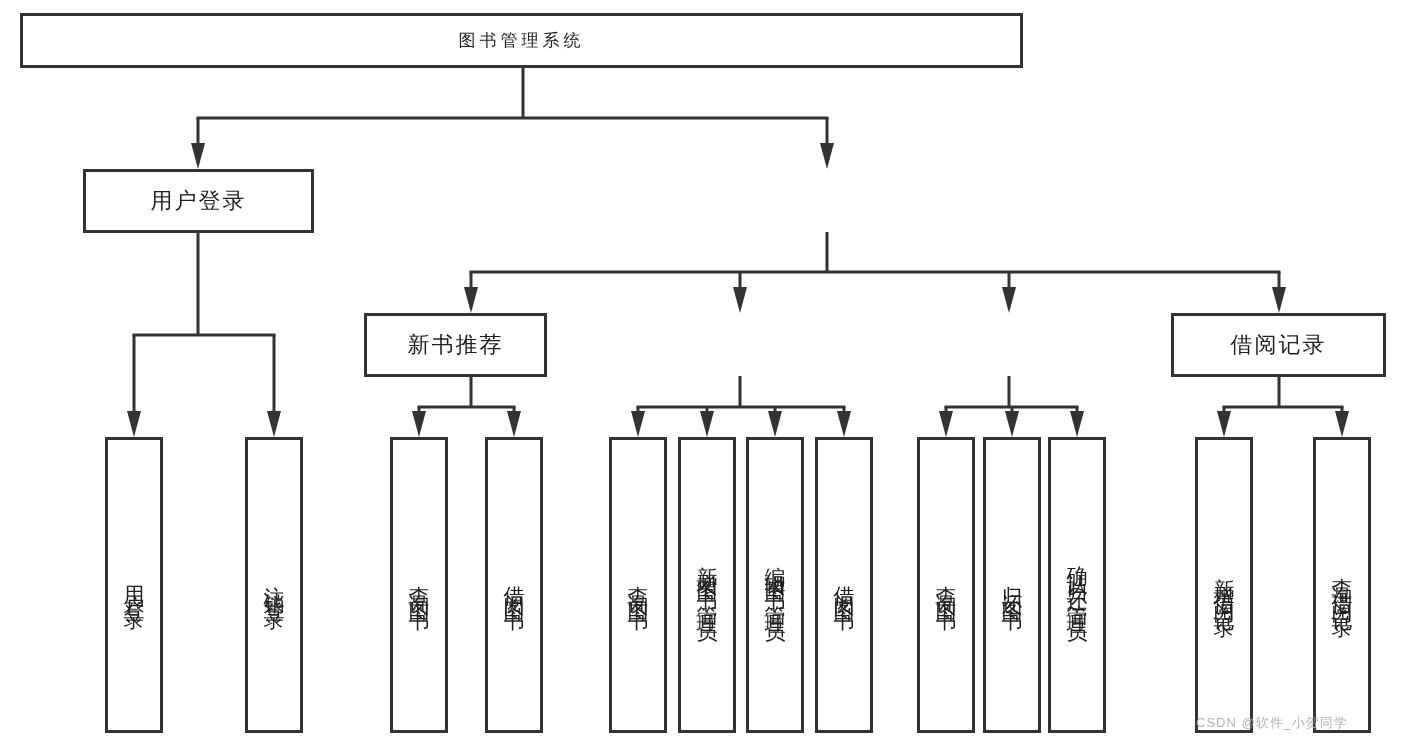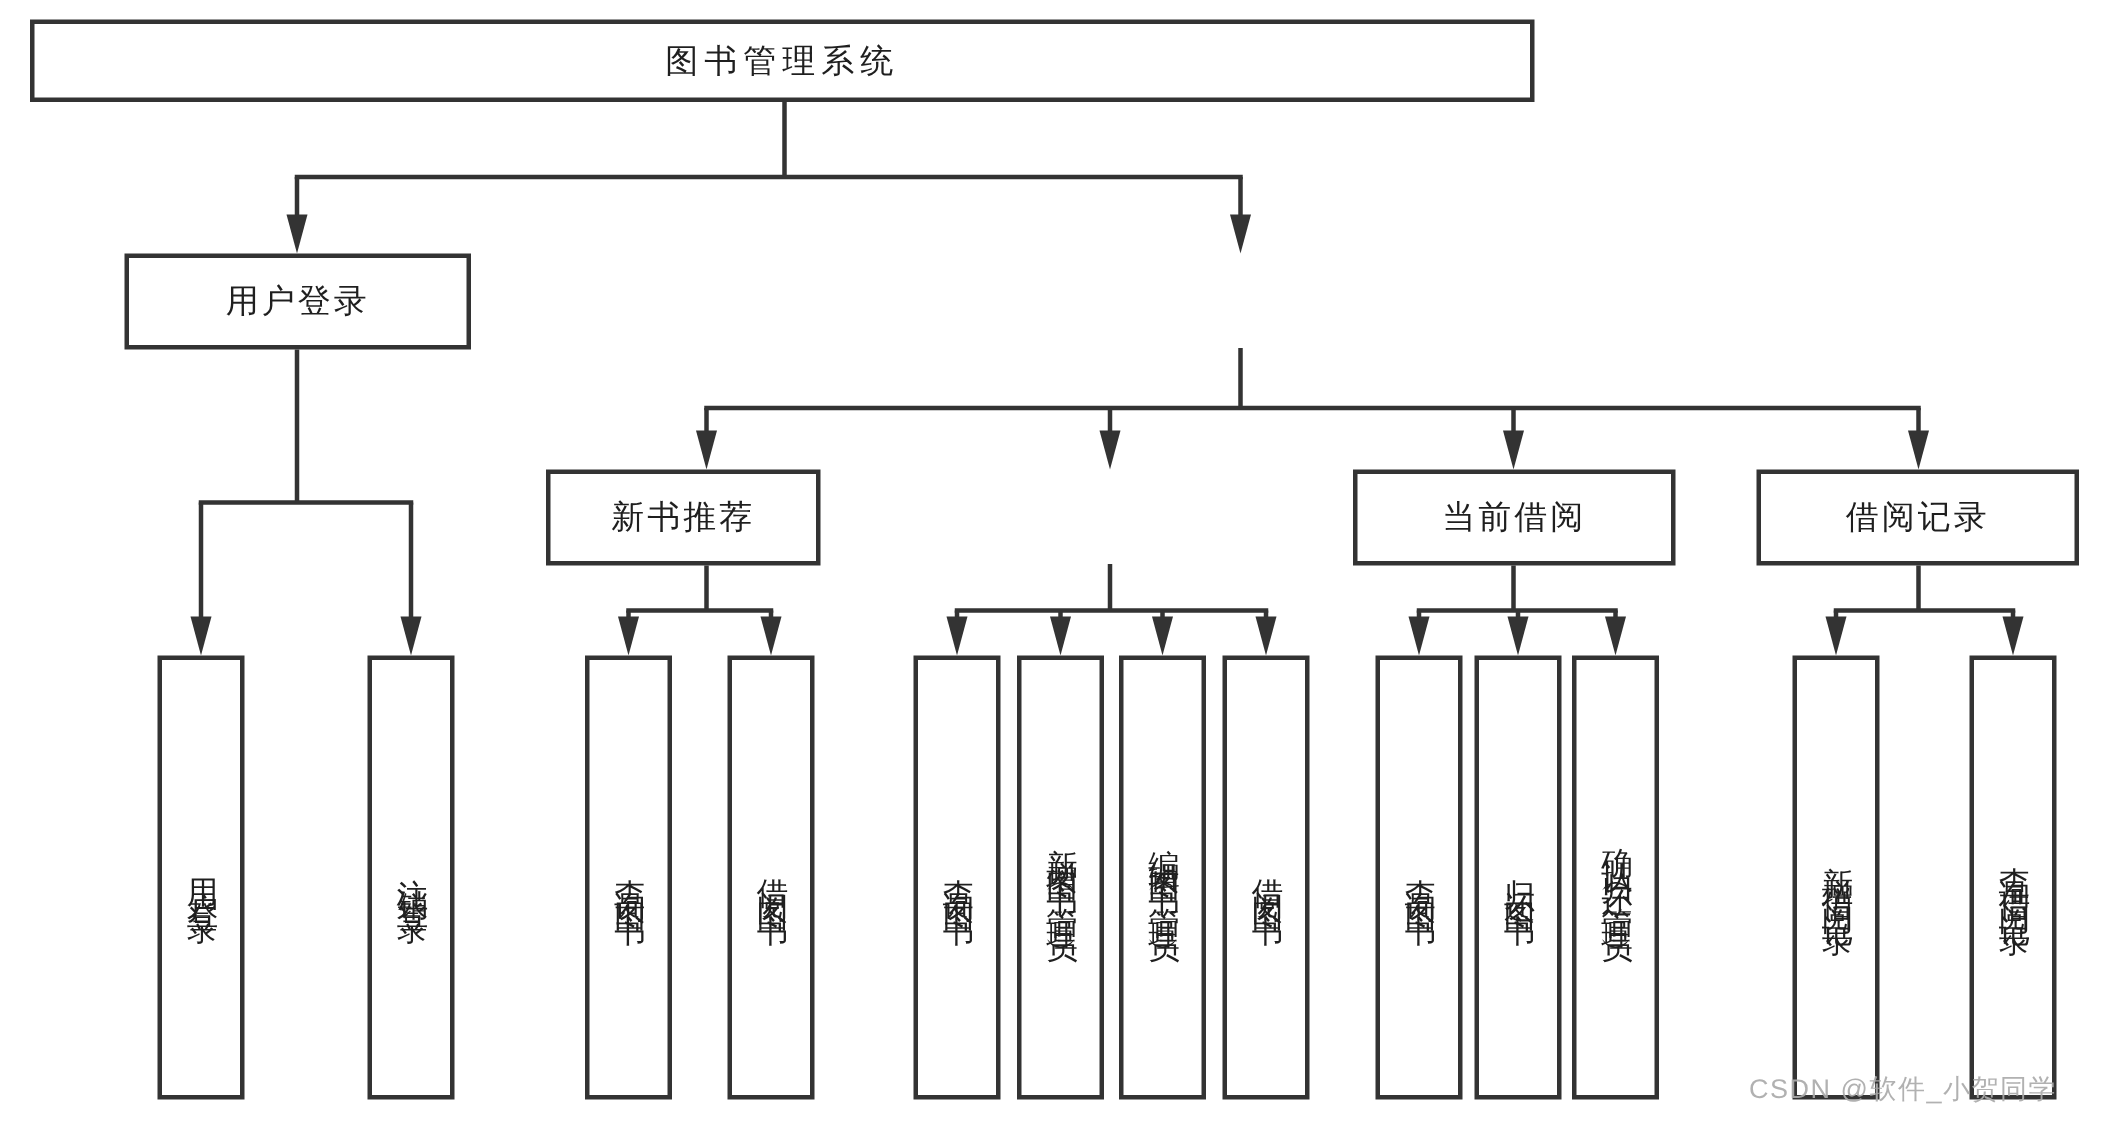--- a/index.html
+++ b/index.html
@@ -14,36 +14,36 @@
   .box{
     position:absolute;
     box-sizing:border-box;
     border:3px solid #333333;
     background:#ffffff;
     display:flex;
     align-items:center;
     justify-content:center;
     color:#1f1f1f;
   }
-  .box.root span{font-size:22px;letter-spacing:4px;}
+  .box.root span{font-size:17px;letter-spacing:4px;}
   .box.branch span{font-size:22px;letter-spacing:2px;}
   .box.leaf{
     writing-mode:vertical-rl;
     text-orientation:mixed;
   }
   .box.leaf span{
     font-size:21px;
     letter-spacing:8px;
     line-height:52px;
     white-space:nowrap;
   }
   .watermark{
     position:absolute;
-    left:1166px;top:714px;
-    font-size:18px;
+    left:1196px;top:714px;
+    font-size:13px;
     letter-spacing:1px;
     color:#ababab;
     opacity:.92;
     z-index:5;
     white-space:nowrap;
   }
 </style>
 </head>
 <body>
 
@@ -102,23 +102,20 @@
     <span>图书管理系统</span>
   </div>
 
   <div class="box branch" style="left:83px;top:169px;width:231px;height:64px">
     <span>用户登录</span>
   </div>
 
   <div class="box branch" style="left:364px;top:313px;width:183px;height:64px">
     <span>新书推荐</span>
   </div>
-  <div class="box branch" style="left:902px;top:313px;width:215px;height:64px">
-    <span>当前借阅</span>
-  </div>
   <div class="box branch" style="left:1171px;top:313px;width:215px;height:64px">
     <span>借阅记录</span>
   </div>
 
   <div class="box leaf" style="left:105px;top:437px;width:58px;height:296px">
     <span>用户登录</span>
   </div>
   <div class="box leaf" style="left:245px;top:437px;width:58px;height:296px">
     <span>注销登录</span>
   </div>

